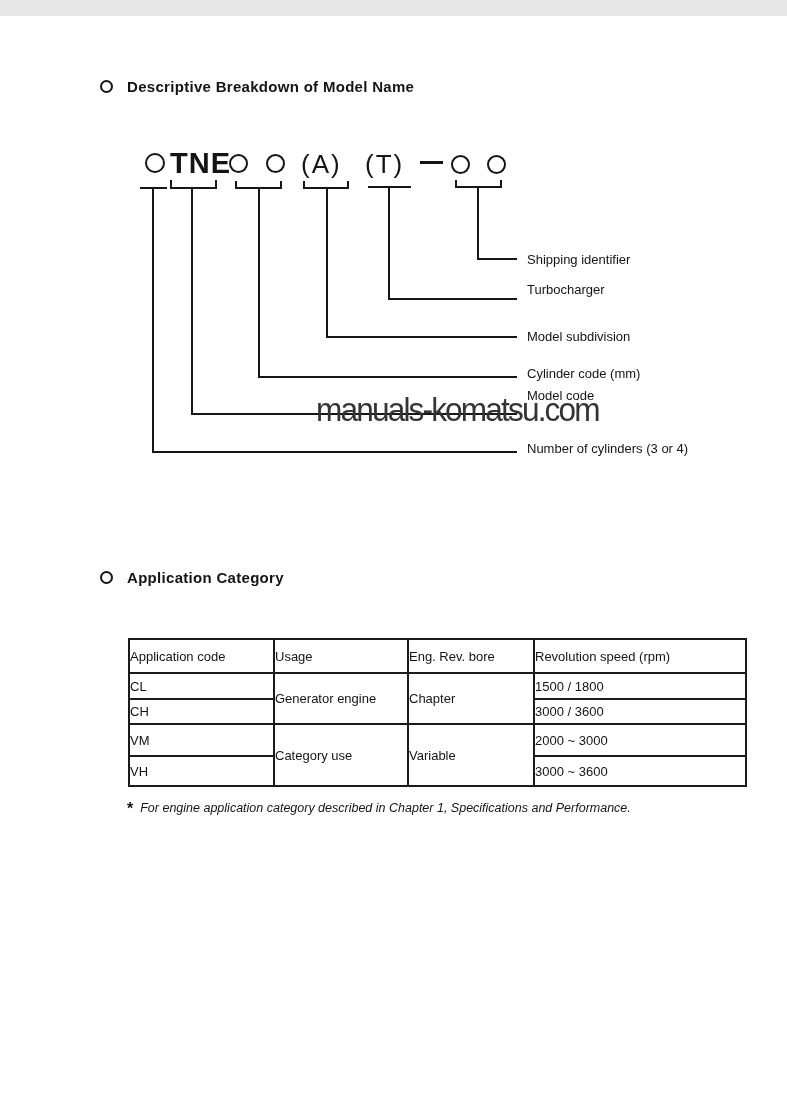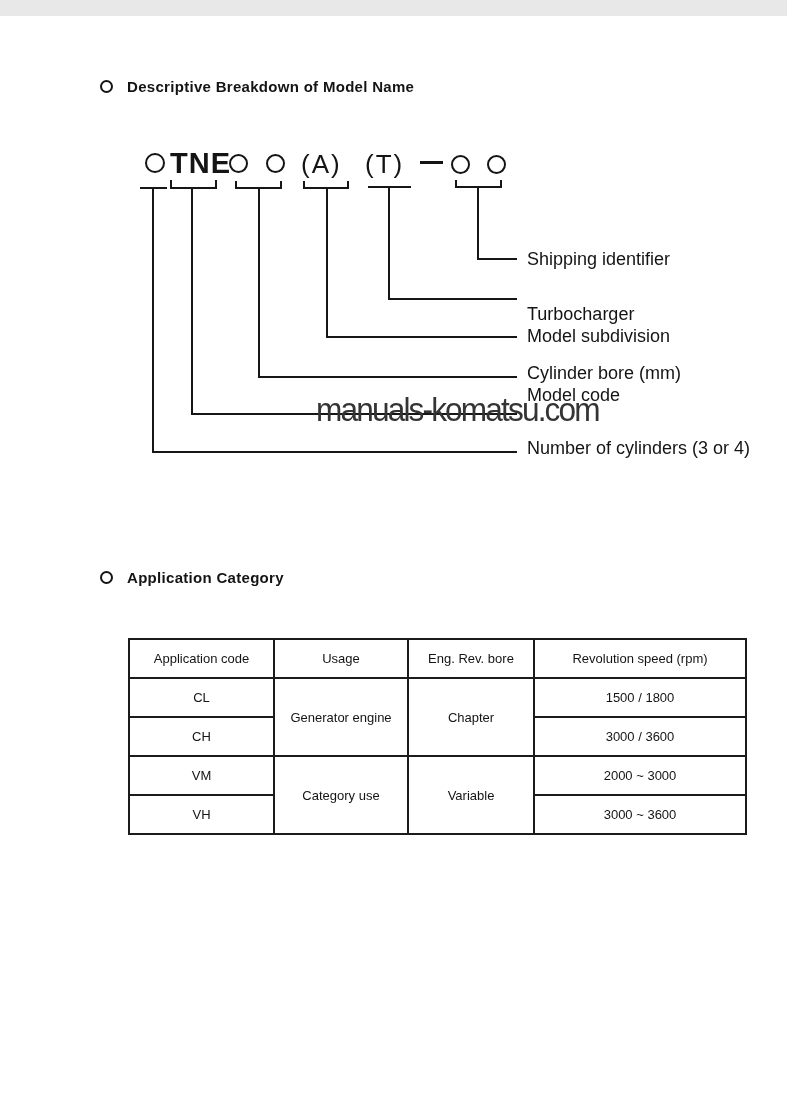--- a/index.html
+++ b/index.html
@@ -34,40 +34,40 @@
   .hline { position:absolute; height:2px; background:#161616; }
   .vline { position:absolute; width:2px; background:#161616; }
   .bracket {
     position:absolute; box-sizing:border-box;
     border-left:2px solid #161616; border-right:2px solid #161616;
     border-bottom:2px solid #161616;
   }
   .dash-line { position:absolute; height:3px; background:#141414; }
 
   .diagram-label {
-    position:absolute; left:527px; font-size:18px; line-height:15px;
+    position:absolute; left:527px; font-size:13px; line-height:15px;
     white-space:nowrap; color:#141414;
   }
 
   .watermark {
     position:absolute; left:316px; top:376px;
     font-size:34px; letter-spacing:-2px; font-weight:400; line-height:1;
     color:#343434; white-space:nowrap;
     transform:scaleX(0.93); transform-origin:left top; z-index:6;
   }
 
   
   .app-table {
     position:absolute; left:128px; top:622px;
     border-collapse:collapse; table-layout:fixed; width:617px;
     font-size:13px; color:#141414;
   }
   .app-table td {
-    border:2px solid #1b1b1b; text-align:center; vertical-align:middle;
-    padding:11px; white-space:nowrap;
+    border:2px solid #1b1b1b; text-align:left; vertical-align:middle;
+    padding:0; white-space:nowrap;
   }
 
   .footnote {
     position:absolute; left:127px; top:782px; font-size:12.5px;
     font-style:italic; white-space:nowrap; color:#141414;
   }
   .footnote .marker {
     font-style:normal; font-size:16px; position:relative; top:2px;
     margin-right:7px; font-weight:bold;
   }
@@ -106,23 +106,23 @@
     <div class="vline" style="left:477px; top:172px; height:72px;"></div>
 
     <div class="hline" style="left:477px; top:242px; width:40px;"></div>
     <div class="hline" style="left:388px; top:282px; width:129px;"></div>
     <div class="hline" style="left:326px; top:320px; width:191px;"></div>
     <div class="hline" style="left:258px; top:360px; width:259px;"></div>
     <div class="hline" style="left:191px; top:397px; width:326px;"></div>
     <div class="hline" style="left:152px; top:435px; width:365px;"></div>
 
     <div class="diagram-label" style="top:236px;">Shipping identifier</div>
-    <div class="diagram-label" style="top:291px;text-align:center;">Turbocharger</div>
+    <div class="diagram-label" style="top:266px;text-align:center;">Turbocharger</div>
     <div class="diagram-label" style="top:313px;">Model subdivision</div>
-    <div class="diagram-label" style="top:350px;">Cylinder bore (mm)</div>
+    <div class="diagram-label" style="top:350px;">Cylinder code (mm)</div>
     <div class="diagram-label" style="top:372px;">Model code</div>
     <div class="diagram-label" style="top:425px;">Number of cylinders (3 or 4)</div>
 
     <div class="watermark">manuals-komatsu.com</div>
   </div>
 
   <div class="bullet-circle" style="left:100px; top:555px;"></div>
   <h2 class="section-title" style="left:127px; top:553px;">Application Category</h2>
 
   <table class="app-table">
@@ -155,14 +155,17 @@
       <td rowspan="2">Variable</td>
       <td>2000 ~ 3000</td>
     </tr>
     <tr style="height:30px;">
       <td>VH</td>
       <td>3000 ~ 3600</td>
     </tr>
   </tbody>
     </table>
 
+  <div class="footnote">
+    <span class="marker">*</span><span>For engine application category described in Chapter 1, Specifications and Performance.</span>
+  </div>
 
 </div>
 
 </body></html>

